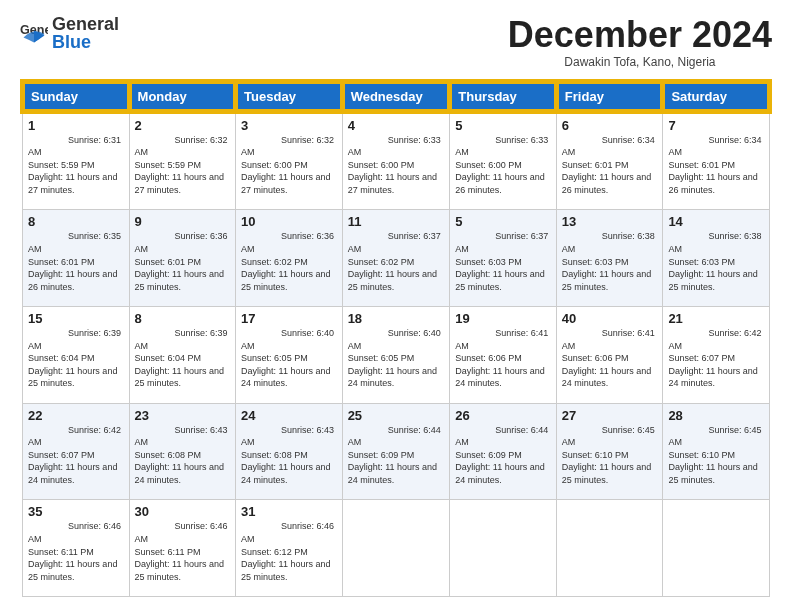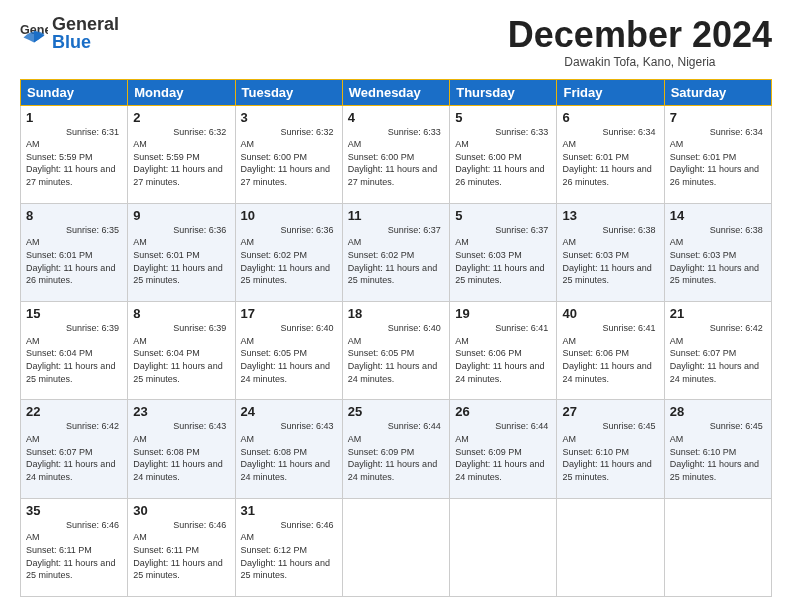--- a/index.html
+++ b/index.html
@@ -64,21 +64,21 @@
       flex: 1;
       font-size: 10px;
     }
     .calendar-table thead tr th {
       background: #1a6ec7;
       color: #fff;
       text-align: left;
       padding: 5px 6px;
       font-size: 13px;
       font-weight: bold;
-      border: 1px solid #eab308;
+      border: 5px solid #eab308;
     }
     .calendar-table tbody tr td {
       border: 1px solid #ccc;
       vertical-align: top;
       padding: 4px 5px;
       width: 113px;
       min-height: 70px;
       height: 70px;
       background: #fff;
     }

